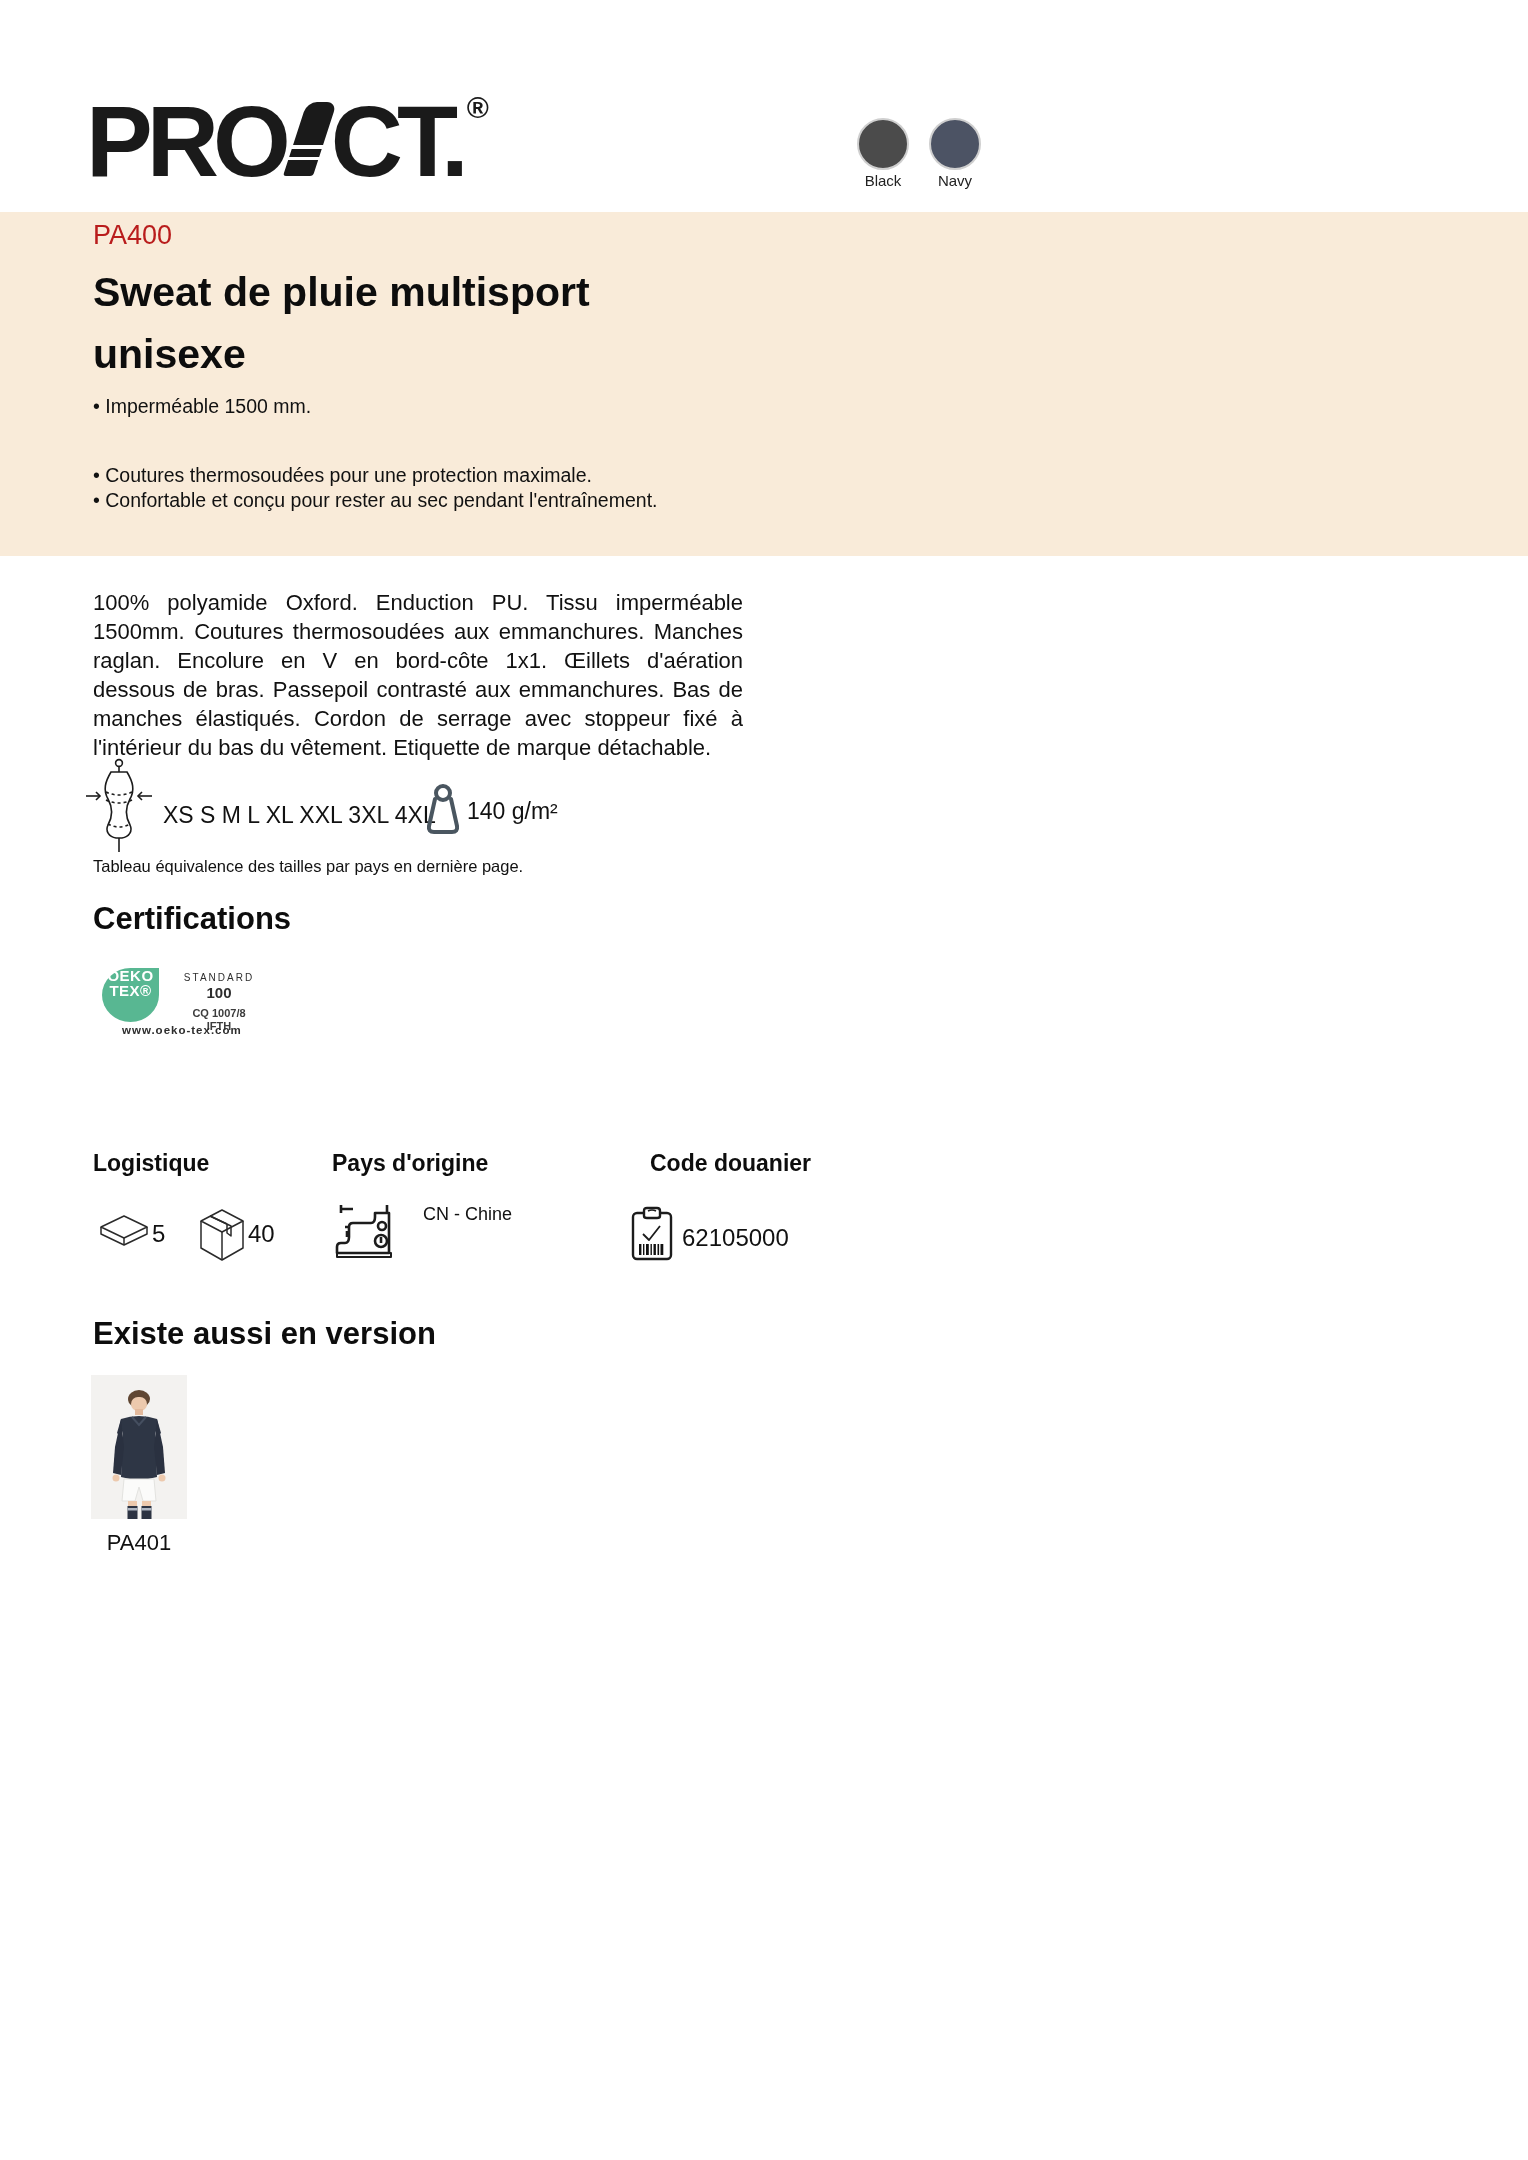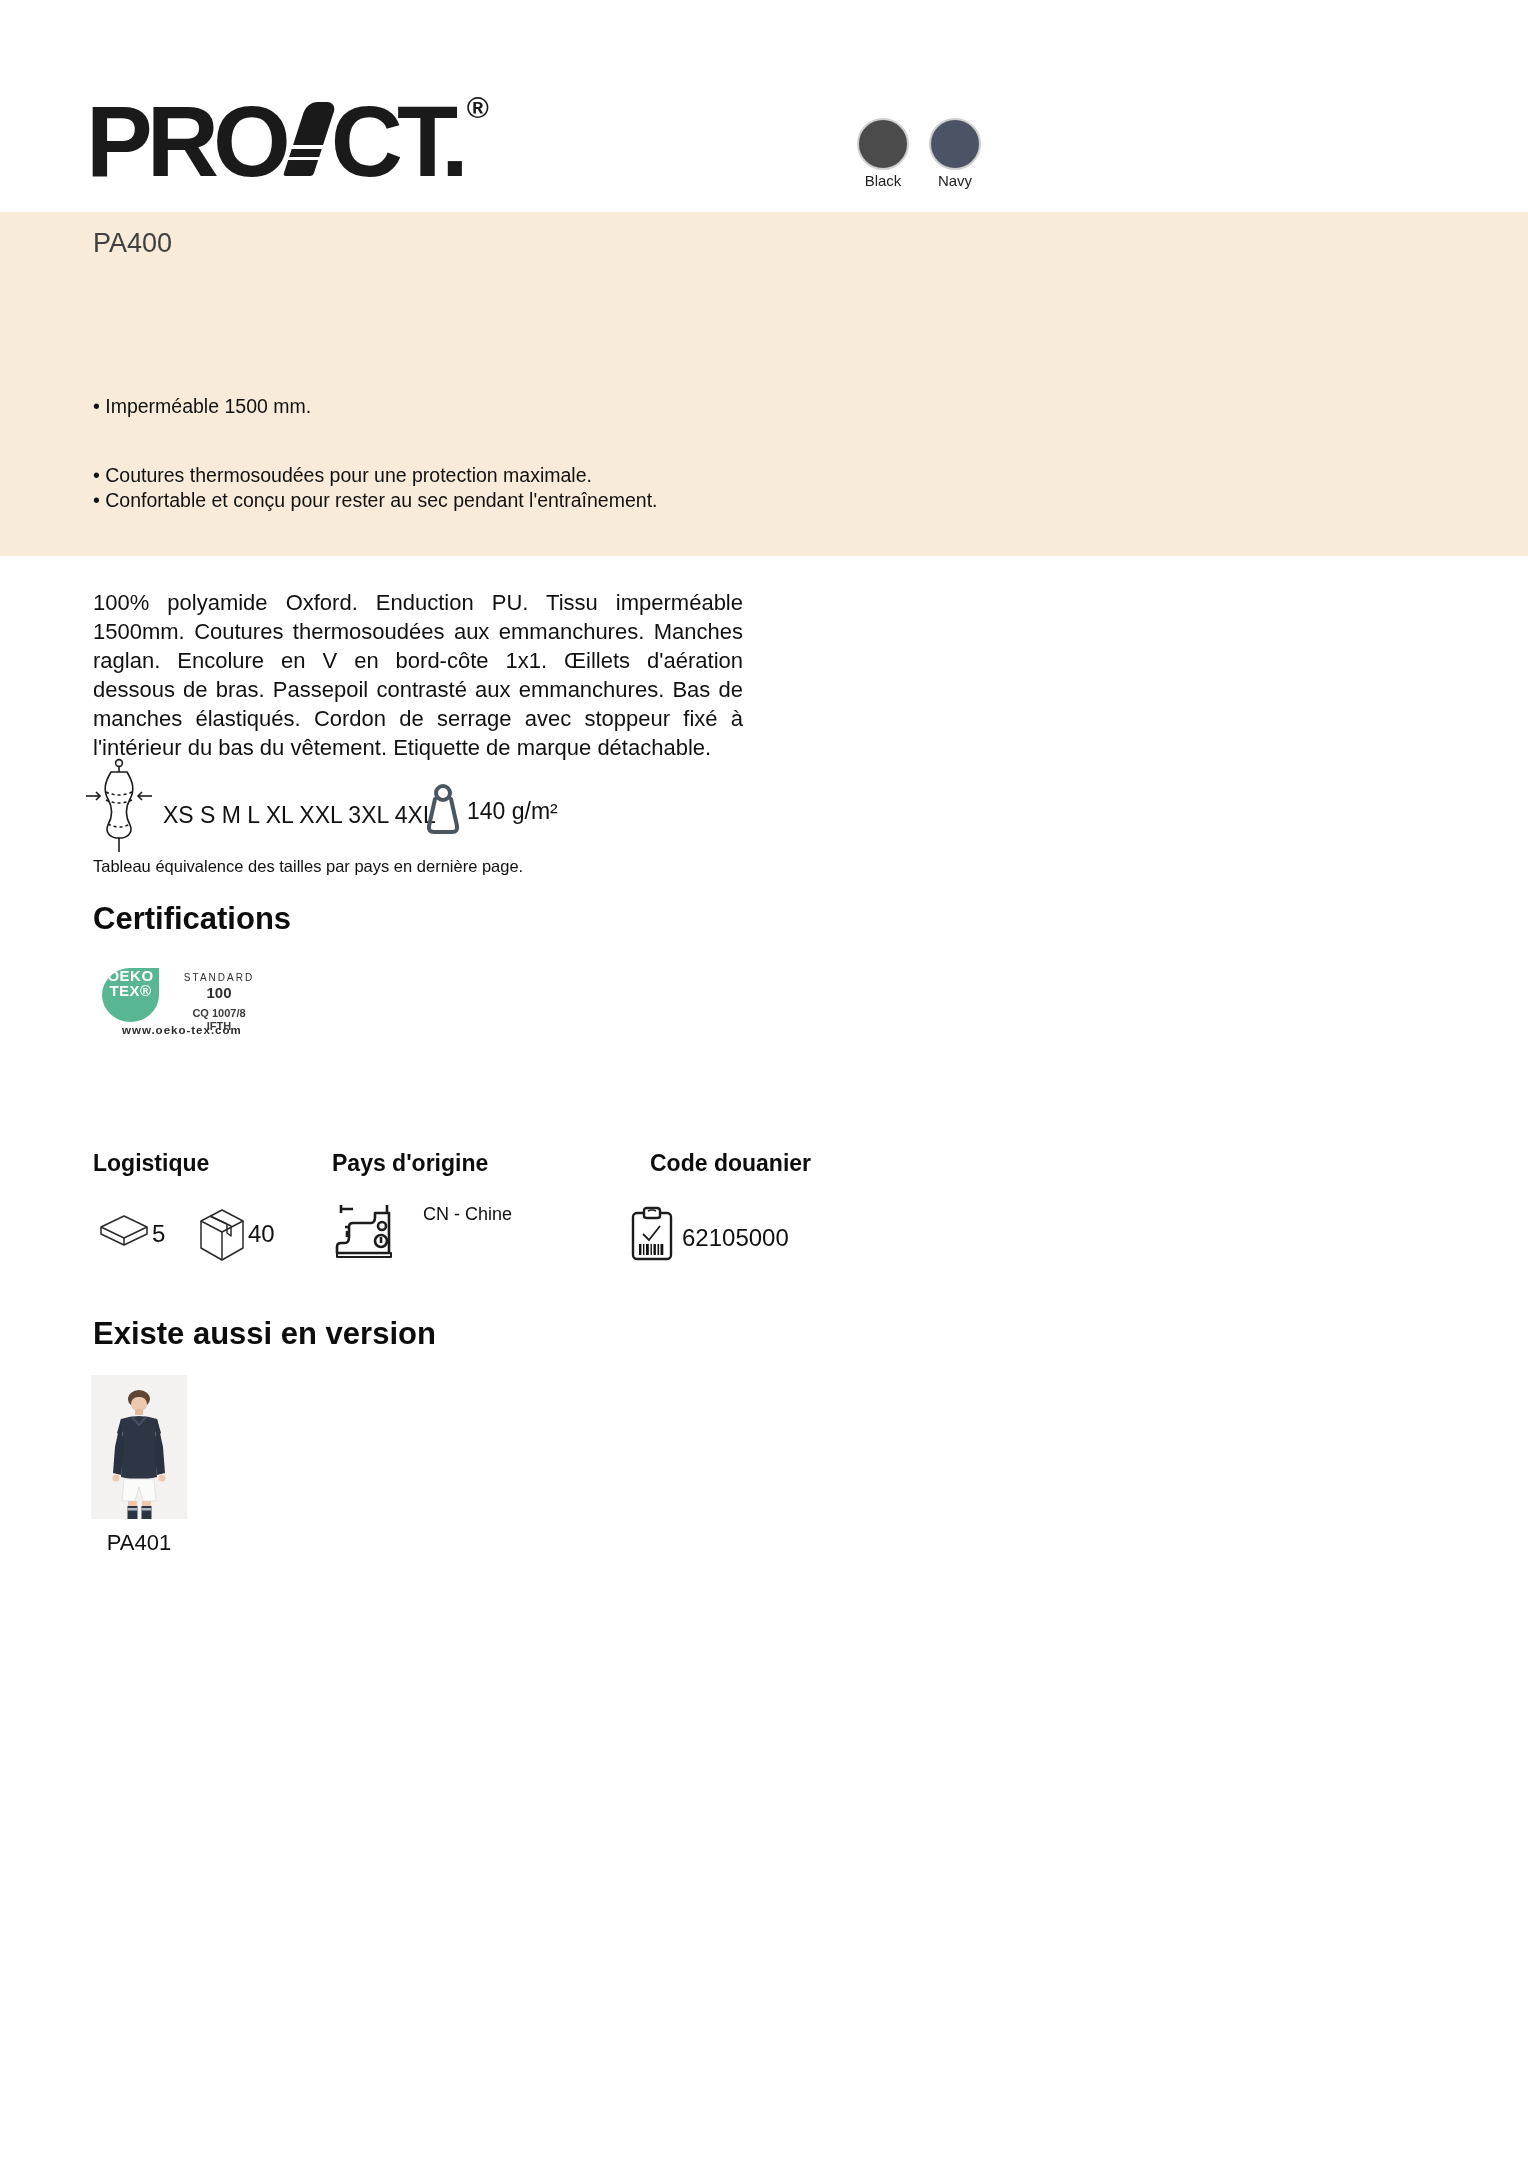--- a/index.html
+++ b/index.html
@@ -16,21 +16,21 @@
     background:linear-gradient(to bottom,#1a1a1a 0%,#1a1a1a 58%,#ffffff 58%,#ffffff 63%,
       #1a1a1a 63%,#1a1a1a 74%,#ffffff 74%,#ffffff 79%,#1a1a1a 79%,#1a1a1a 100%); }
   .logo-reg { position:relative; top:-58px; font-size:30px; font-weight:bold; letter-spacing:0; margin-left:4px; }
 
   
   .swatch { position:absolute; width:52px; height:52px; border-radius:50%; border:2px solid #cfcfcf; }
   .swatch-label { position:absolute; width:76px; text-align:center; font-size:15px; color:#222; }
 
   
   .band { position:absolute; left:0; top:212px; width:1528px; height:344px; background:#f9ebd9; }
-  .sku { position:absolute; left:93px; top:228px; font-size:27px; color:#404040; }
+  .sku { position:absolute; left:93px; top:220px; font-size:27px; color:#b91c1c; }
   .title { position:absolute; left:93px; top:261px; font-size:41px; font-weight:bold; line-height:62px; color:#0d0d0d; }
   .bullet { position:absolute; left:93px; font-size:19.5px; color:#111; }
   .bullet::before { content:"• "; }
 
   
   .desc { position:absolute; left:93px; top:588px; width:650px; font-size:22px; line-height:29px;
     text-align:justify; color:#111; }
 
   
   .mannequin { position:absolute; left:84px; top:758px; }
@@ -73,20 +73,24 @@
     <span class="logo-text">PRO</span><span class="logo-slash"></span><span class="logo-text">CT.</span><span class="logo-reg">®</span>
   </div>
 
   <div class="swatch" style="left:857px; top:118px; background:#4b4b4b;"></div>
   <div class="swatch" style="left:929px; top:118px; background:#4c5364;"></div>
   <div class="swatch-label" style="left:845px; top:172px;">Black</div>
   <div class="swatch-label" style="left:917px; top:172px;">Navy</div>
 
   <div class="band"></div>
   <div class="sku">PA400</div>
+  <div class="title">
+    <span>Sweat de pluie multisport</span><br>
+    <span>unisexe</span>
+  </div>
   <div class="bullet" style="top:395px;">Imperméable 1500 mm.</div>
   <div class="bullet" style="top:464px;">Coutures thermosoudées pour une protection maximale.</div>
   <div class="bullet" style="top:489px;">Confortable et conçu pour rester au sec pendant l'entraînement.</div>
 
   <div class="desc">100% polyamide Oxford. Enduction PU. Tissu imperméable 1500mm. Coutures thermosoudées aux emmanchures. Manches raglan. Encolure en V en bord-côte 1x1. Œillets d'aération dessous de bras. Passepoil contrasté aux emmanchures. Bas de manches élastiqués. Cordon de serrage avec stoppeur fixé à l'intérieur du bas du vêtement. Etiquette de marque détachable.</div>
 
   <div class="mannequin">
     <svg width="70" height="96" viewBox="0 0 70 96" fill="none" stroke="#1c1c1c" stroke-width="1.6">
       <circle cx="35" cy="5" r="3.4"></circle>
       <line x1="35" y1="8.5" x2="35" y2="14"></line>

